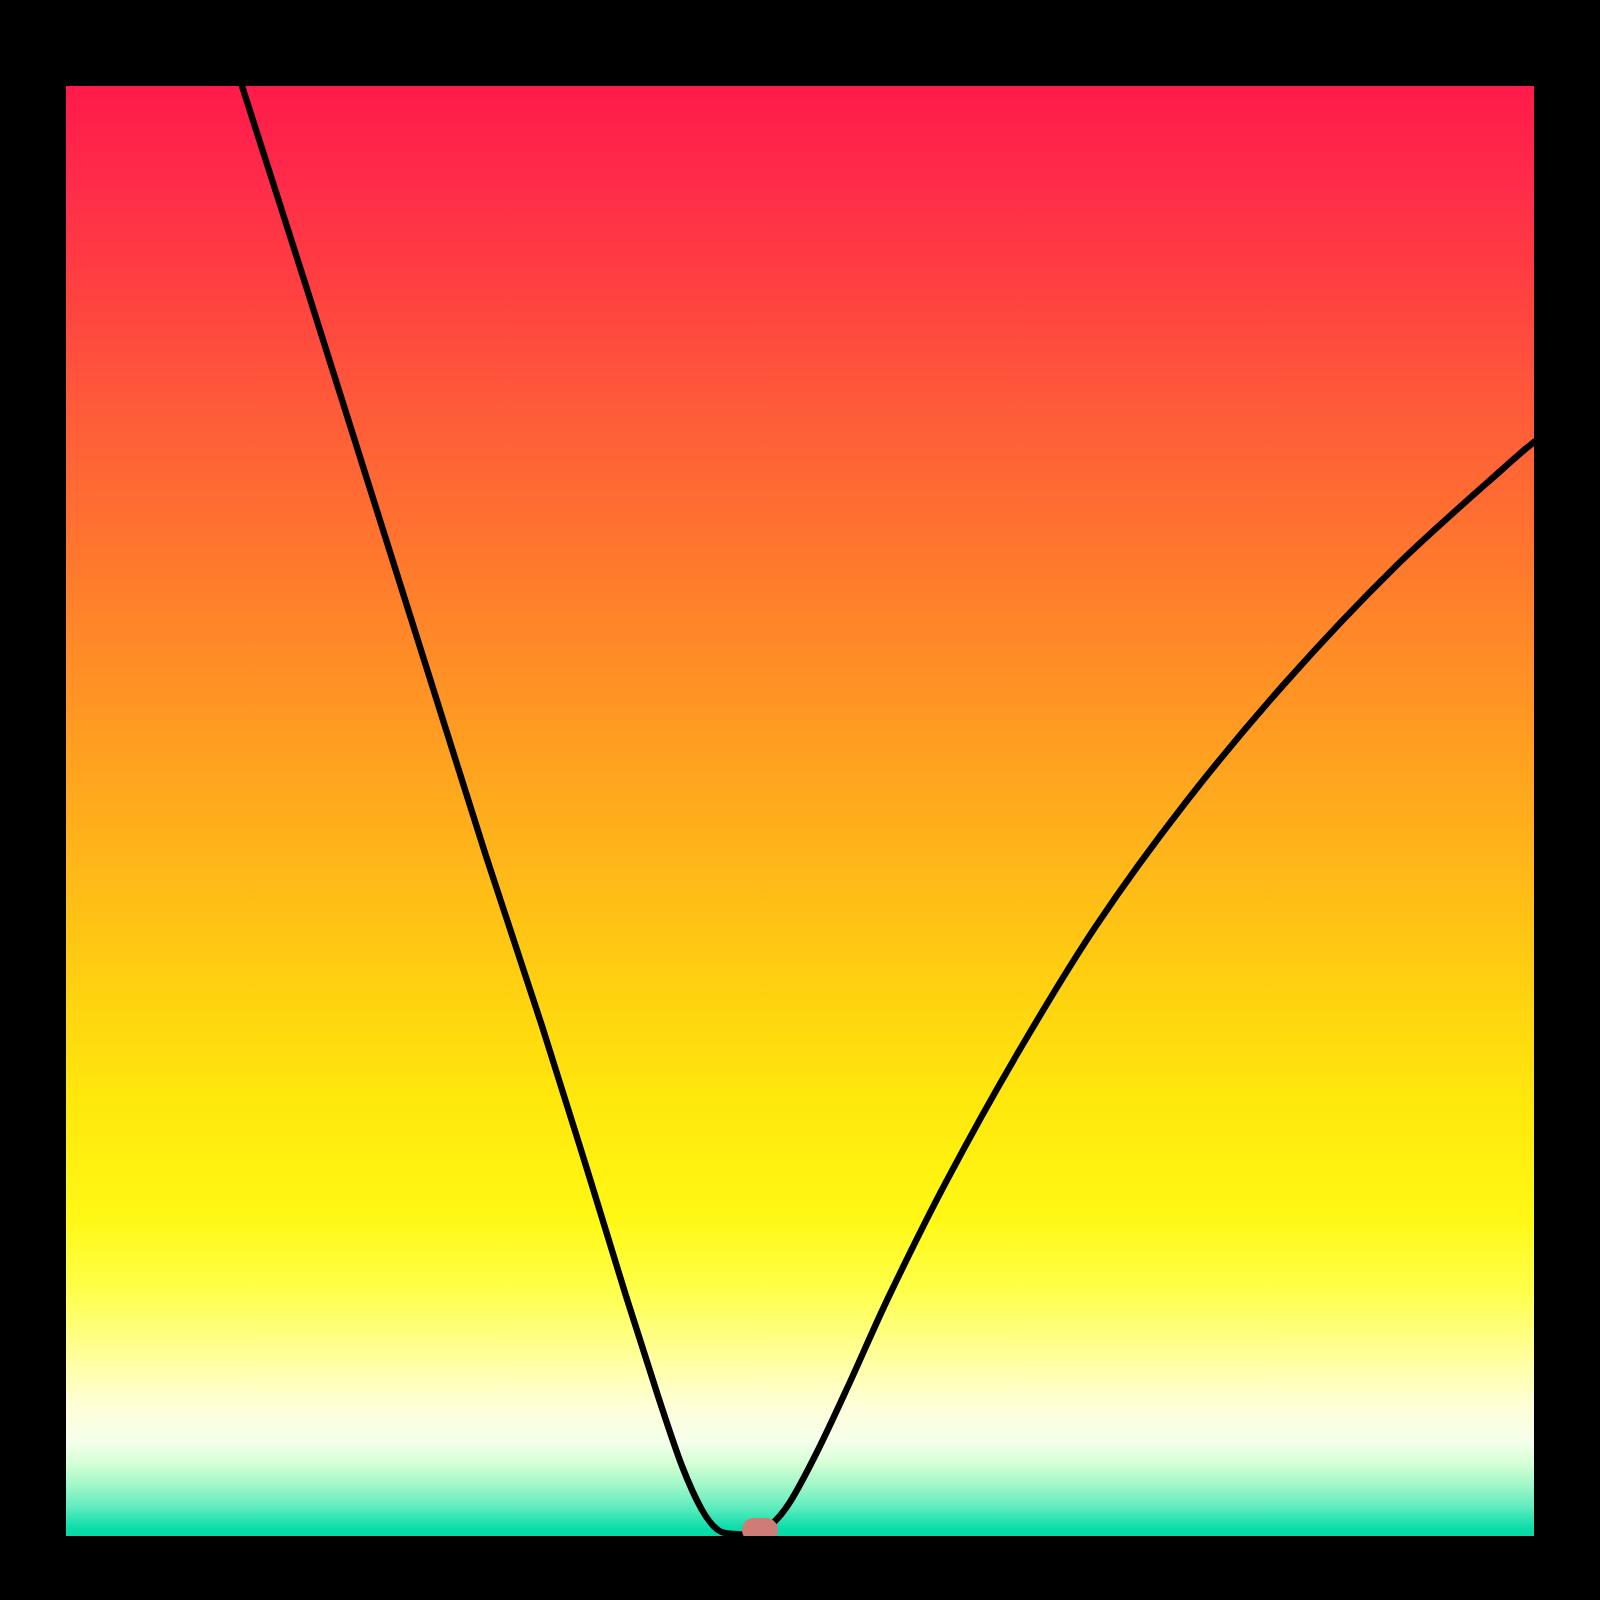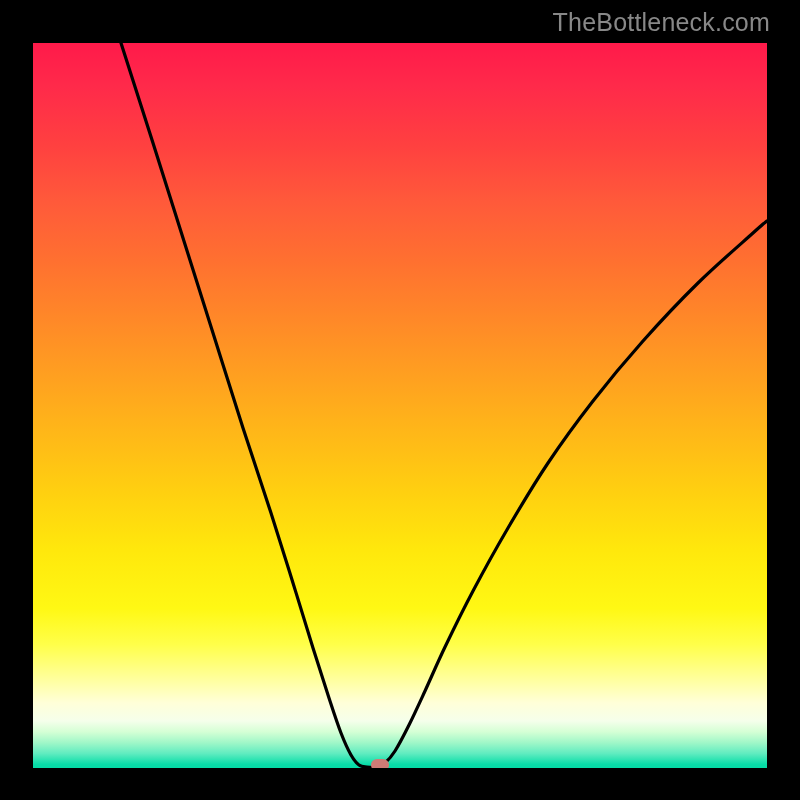--- a/index.html
+++ b/index.html
@@ -77,14 +77,13 @@
 
   <div class="plot-area">
     <div class="gradient-bg"></div>
 
     <svg class="curve-svg" viewBox="0 0 734 725" preserveAspectRatio="none">
       <path id="curve-path" fill="none" stroke="#000000" stroke-width="3.2" stroke-linecap="round" stroke-linejoin="round" d="M 88 0 C 93.33333333333333 16.666666666666668, 109.66666666666667 67.5, 120 100 C 130.33333333333334 132.5, 140 163.33333333333334, 150 195 C 160 226.66666666666666, 170 258.3333333333333, 180 290 C 190 321.6666666666667, 200.33333333333334 355, 210 385 C 219.66666666666666 415, 229.66666666666666 444.1666666666667, 238 470 C 246.33333333333334 495.8333333333333, 253 517.5, 260 540 C 267 562.5, 274 585.8333333333334, 280 605 C 286 624.1666666666666, 291.3333333333333 640.8333333333334, 296 655 C 300.6666666666667 669.1666666666666, 304.3333333333333 680.5, 308 690 C 311.6666666666667 699.5, 315 706.6666666666666, 318 712 C 321 717.3333333333334, 323.3333333333333 720, 326 722 C 328.6666666666667 724, 331 723.6666666666666, 334 724 C 337 724.3333333333334, 341 724.6666666666666, 344 724 C 347 723.3333333333334, 349 722.6666666666666, 352 720 C 355 717.3333333333334, 358 714.3333333333334, 362 708 C 366 701.6666666666666, 371 692, 376 682 C 381 672, 386 661, 392 648 C 398 635, 404 620.6666666666666, 412 604 C 420 587.3333333333334, 429.5 567.8333333333334, 440 548 C 450.5 528.1666666666666, 462.5 506.3333333333333, 475 485 C 487.5 463.6666666666667, 500.8333333333333 441.1666666666667, 515 420 C 529.1666666666666 398.8333333333333, 544.1666666666666 378.3333333333333, 560 358 C 575.8333333333334 337.6666666666667, 592.5 317.6666666666667, 610 298 C 627.5 278.3333333333333, 646.6666666666666 258, 665 240 C 683.3333333333334 222, 708.5 200.33333333333334, 720 190 C 731.5 179.66666666666666, 731.6666666666666 180, 734 178"></path>
       <rect id="min-marker" rx="6" ry="6" x="338" y="716" width="18" height="12" fill="#cf7b76"></rect>
     </svg>
   </div>
 
-  <div class="watermark">TheBottleneck.com</div>
 </div>
 
 </body></html>

